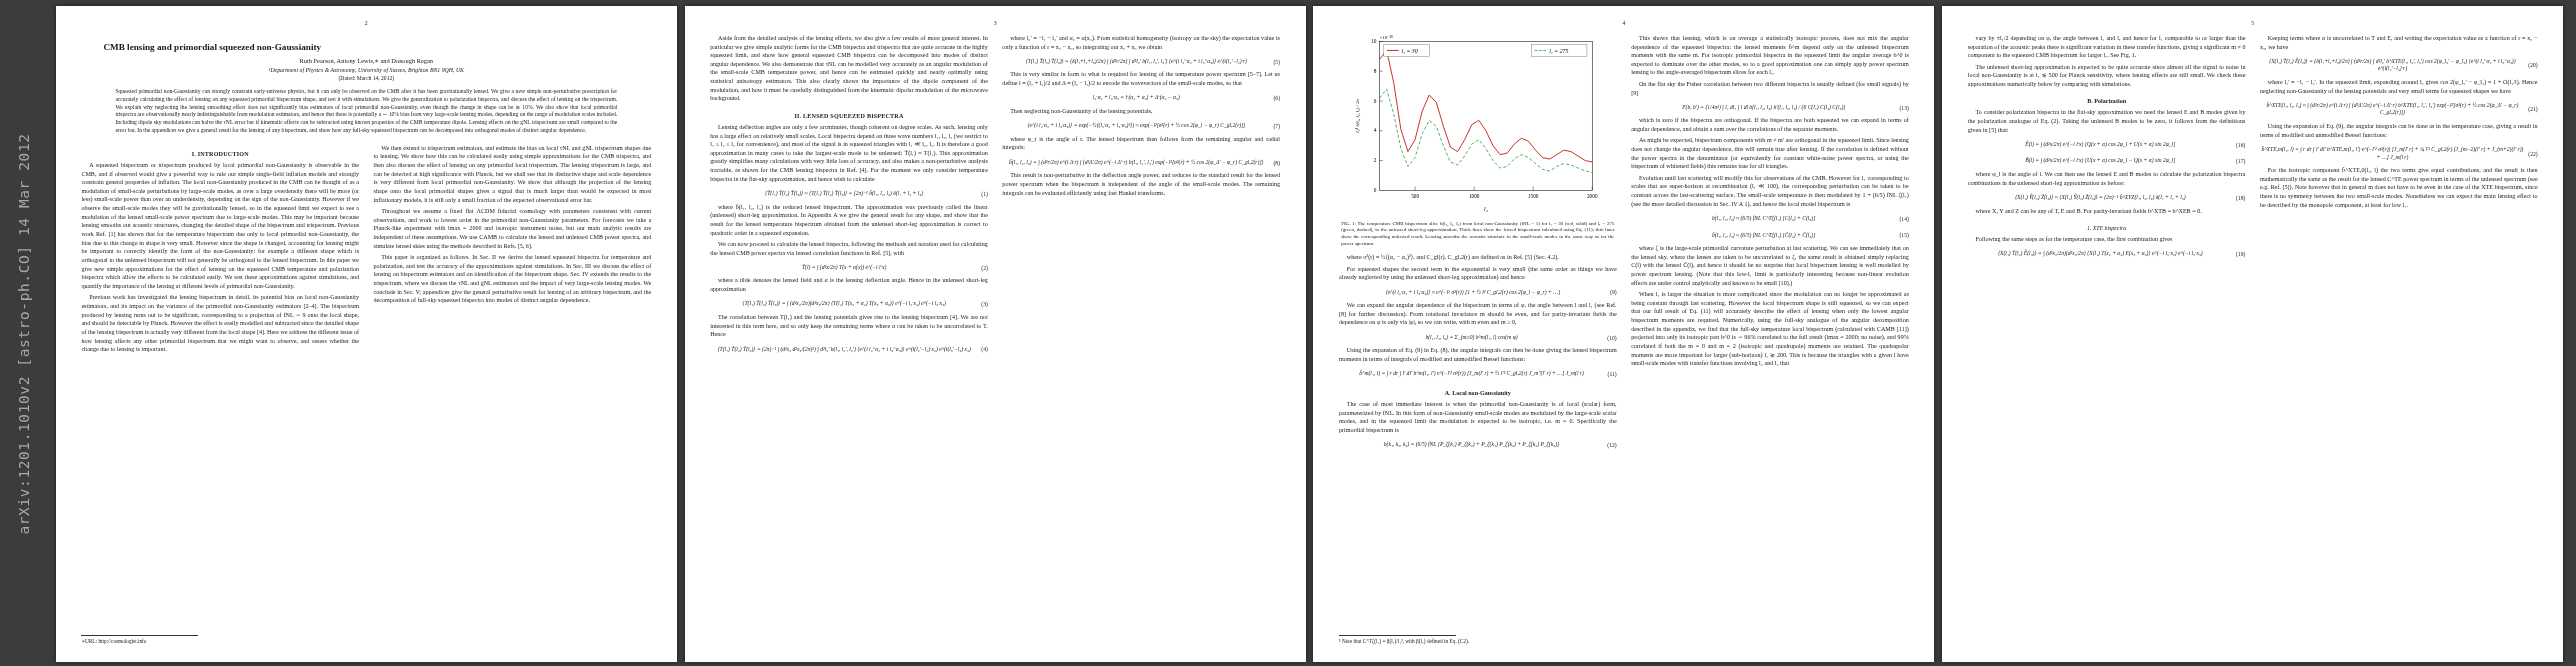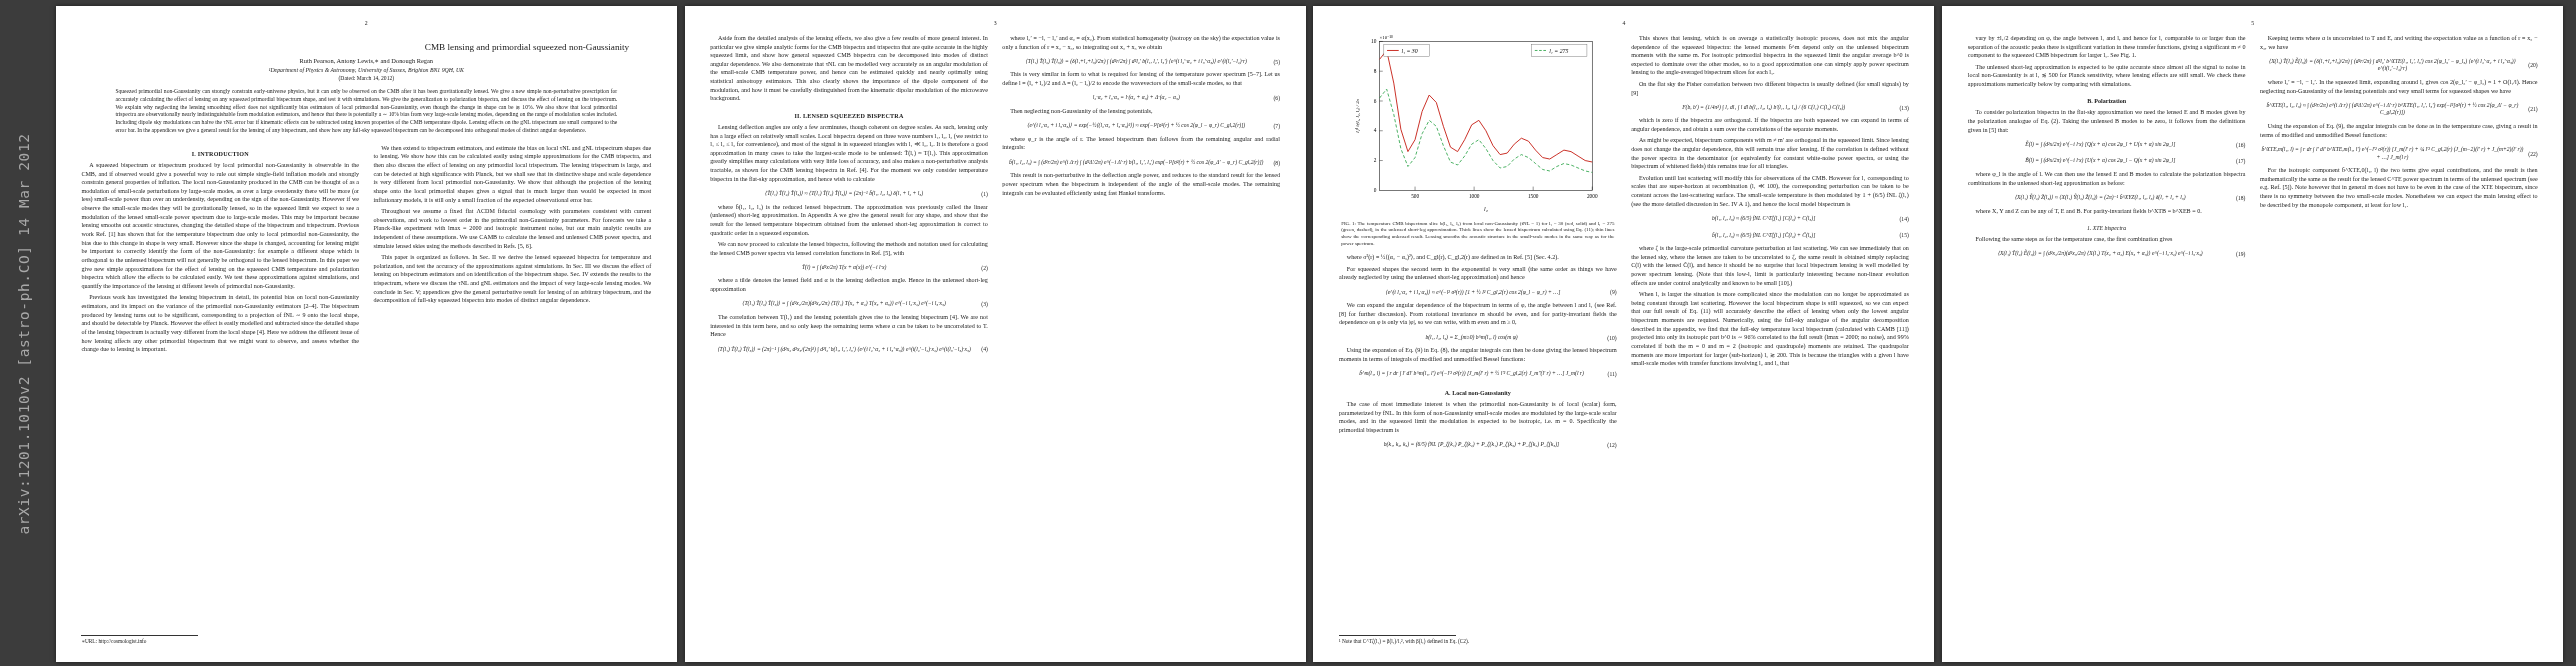--- a/index.html
+++ b/index.html
@@ -6,21 +6,21 @@
             font-family:"Liberation Serif","DejaVu Serif",serif;color:#1a1a1a;}
   .stage{display:flex;align-items:flex-start;gap:7.8px;padding-top:5.6px;}
   .stamp-wrap{position:relative;width:48px;height:656px;flex:0 0 48px;}
   .stamp{position:absolute;top:50%;left:50%;transform:translate(-50%,-50%) rotate(-90deg);
          white-space:nowrap;font-family:"DejaVu Sans Mono",monospace;font-size:14.5px;
          color:#a8a8a8;letter-spacing:0.6px;}
   .page{width:621px;min-width:621px;height:656px;background:#ffffff;box-sizing:border-box;
         padding:14.5px 25.6px 16.7px;box-shadow:0 0 4.4px rgba(0,0,0,0.55);overflow:hidden;
         display:flex;flex-direction:column;}
   .pagenum{text-align:center;font-size:5.8px;margin-bottom:7.8px;color:#222;}
-  .title{text-align:right;font-size:9.2px;font-weight:normal;margin:7.8px 22px 5.6px;}
+  .title{text-align:left;font-size:9.2px;font-weight:bold;margin:7.8px 22px 5.6px;}
   .authors{text-align:center;font-size:6.4px;margin-bottom:1.7px;}
   .affil{text-align:center;font-size:5.8px;font-style:italic;margin-bottom:2.2px;}
   .dated{text-align:center;font-size:5.6px;margin-bottom:6.7px;}
   .abstract{font-size:5.6px;line-height:1.4;text-align:justify;margin:0 34px 9px;}
   .cols{display:flex;gap:14.5px;flex:1;min-height:0;}
   .col{flex:1;min-width:0;display:flex;flex-direction:column;}
   .p{font-size:6.1px;line-height:1.42;text-align:justify;text-indent:7.8px;margin:0 0 2.8px;}
   .sec{text-align:center;font-weight:bold;font-size:6.1px;margin:6.7px 0 4.4px;letter-spacing:0.2px;}
   .subsec{text-align:center;font-weight:bold;font-size:6.1px;margin:6.7px 0 4.4px;}
   .subsubsec{text-align:center;font-style:italic;font-size:5.8px;margin:6.7px 0 4.4px;}

